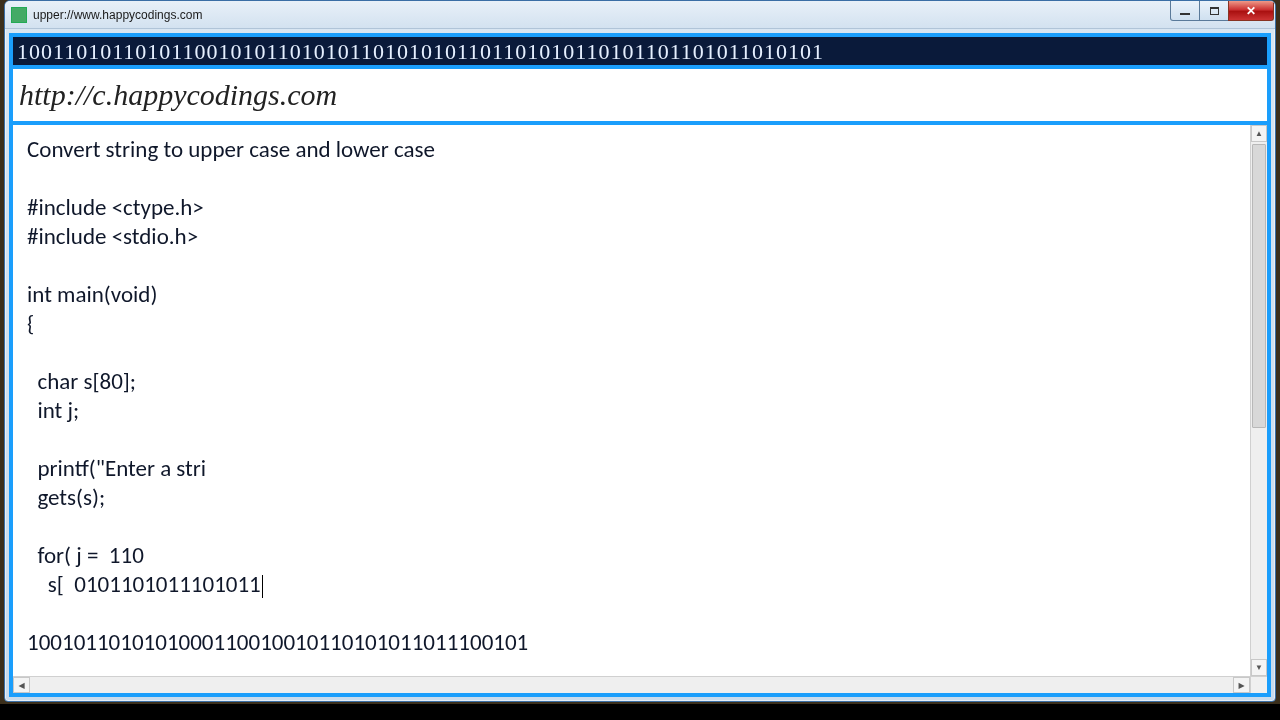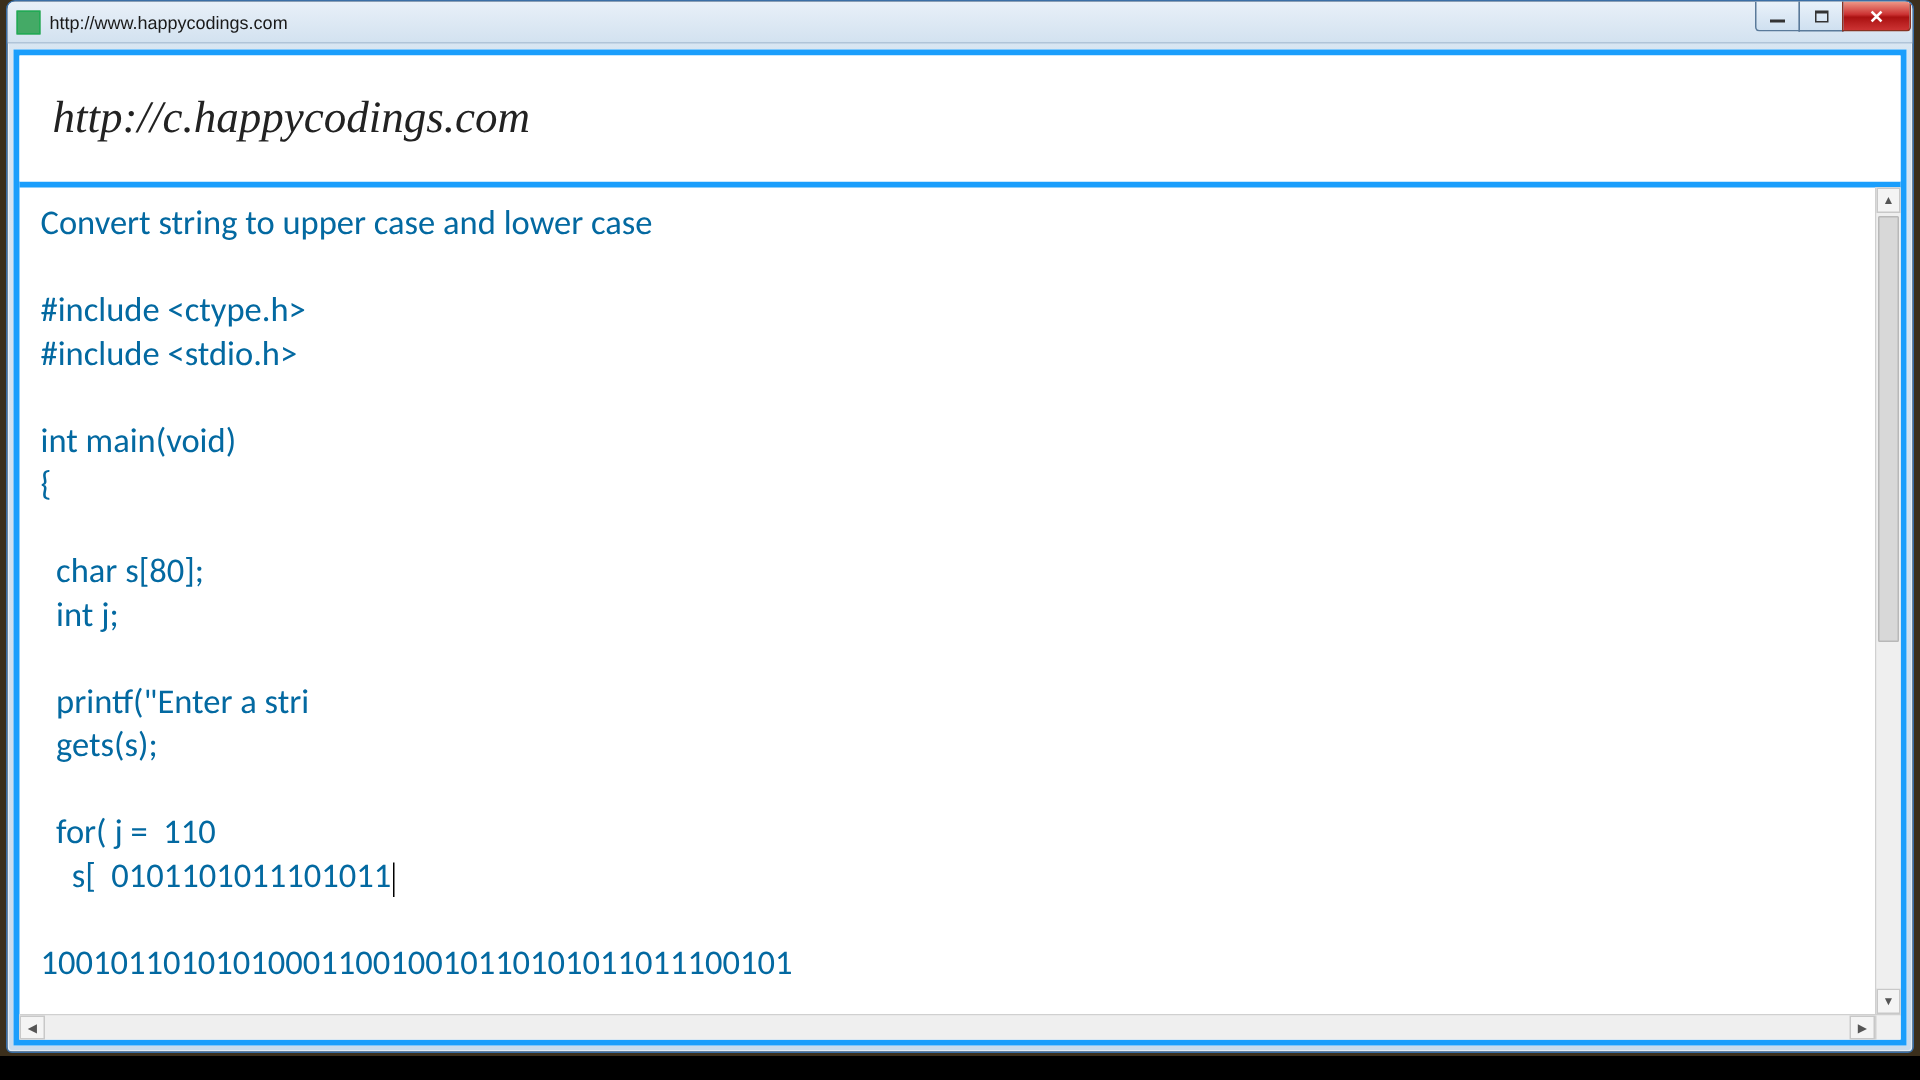--- a/index.html
+++ b/index.html
@@ -124,42 +124,42 @@
     line-height:30px;
     white-space:nowrap;
     overflow:hidden;
     border-bottom:4px solid #1a9efc;
     padding:0 4px;
     letter-spacing:1px;
   }
   .url-strip {
     flex:1;
     display:flex; align-items:center;
-    padding:0 22px;
+    padding:0 6px;
     font-family:"Brush Script MT","Segoe Script",cursive;
     font-size:30px;
     font-style:italic;
     color:#222;
     background:#fff;
   }
 
   .content-wrap {
     flex:1;
     position:relative;
     display:flex;
     min-height:0;
   }
   .code-area {
     flex:1;
     overflow:hidden;
     padding:10px 14px 0 14px;
     font-family: Calibri, "Segoe UI", sans-serif;
     font-size:23px;
     line-height:29px;
-    color:#0369a1;
+    color:#0f172a;
     white-space:pre;
     position:relative;
   }
   .cursor {
     display:inline-block;
     width:1px; height:23px;
     background:#000;
     vertical-align:text-bottom;
     margin-left:1px;
   }
@@ -201,38 +201,39 @@
 </style>
 </head>
 <body>
 
 <div class="letterbox-top"></div>
 <div class="video-frame">
   <div class="window">
 
     <div class="titlebar">
       <span class="favicon"></span>
-      <span class="title">http://www.happycodings.com</span>
+      <span class="title">upper://www.happycodings.com</span>
       <div class="win-controls">
         <div class="win-btn">
             <span class="glyph-min"></span>
           </div>
         <div class="win-btn">
             <span class="glyph-max"></span>
           </div>
         <div class="win-btn close">
             <span class="glyph-x">✕</span>
           </div>
       </div>
     </div>
 
     <div class="client">
 
       <div class="app-header">
         <div class="header-right">
+          <div class="binary-strip">10011010110101100101011010101101010101101101010110101101101011010101</div>
           <div class="url-strip">http://c.happycodings.com</div>
         </div>
       </div>
 
       <div class="content-wrap">
         <div class="code-area"><span>Convert string to upper case and lower case</span>
 <span></span>
 <span>#include &lt;ctype.h&gt;</span>
 <span>#include &lt;stdio.h&gt;</span>
 <span></span>

